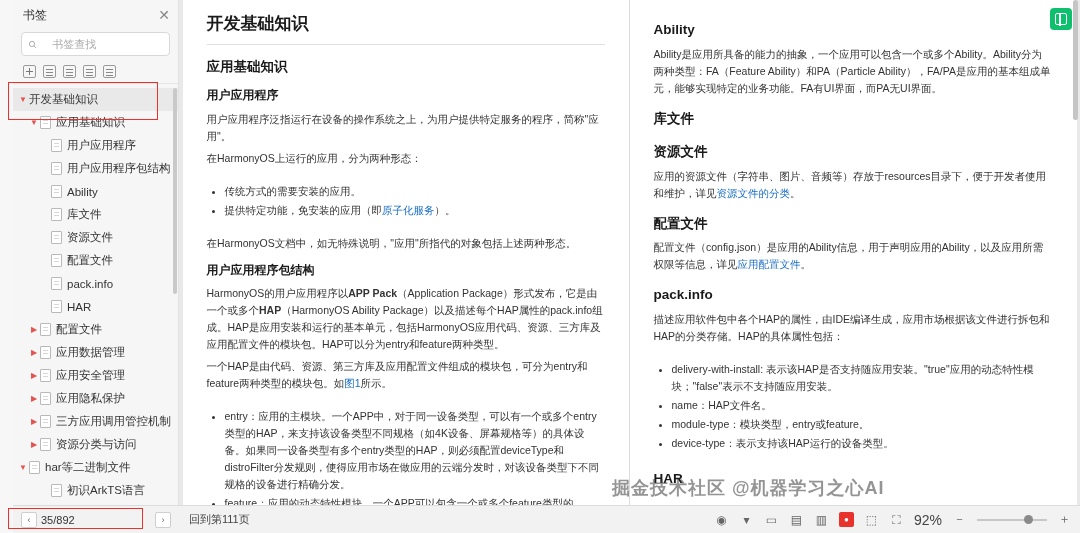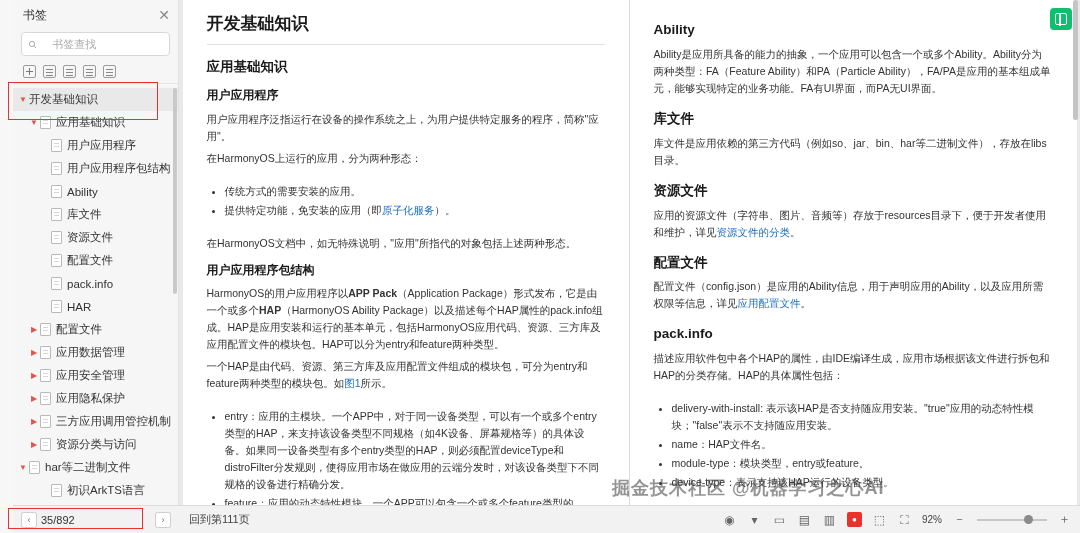--- a/index.html
+++ b/index.html
@@ -283,21 +283,21 @@
     position: relative;
   }
   .zoomslider::after {
     content: "";
     position: absolute;
     right: 14px; top: -4px;
     width: 9px; height: 9px;
     border-radius: 50%;
     background: #8a8a8a;
   }
-  .zoomval { font-size: 10px; color: #444; }
+  .zoomval { font-size: 14px; color: #444; }
 
   
   .watermark {
     position: absolute;
     left: 612px;
     bottom: 33px;
     font-size: 18px;
     font-weight: bold;
     color: rgba(60,60,60,0.55);
     letter-spacing: 1px;
@@ -479,21 +479,20 @@
           <li>entry：应用的主模块。一个APP中，对于同一设备类型，可以有一个或多个entry类型的HAP，来支持该设备类型不同规格（如4K设备、屏幕规格等）的具体设备。如果同一设备类型有多个entry类型的HAP，则必须配置deviceType和distroFilter分发规则，使得应用市场在做应用的云端分发时，对该设备类型下不同规格的设备进行精确分发。</li>
           <li>feature：应用的动态特性模块。一个APP可以包含一个或多个feature类型的HAP，也可以不含。只有包含Ability的HAP才能够独立运行。</li>
         </ul>
 
       </div>
 
       <div class="page right">
         <div class="h2">Ability</div>
         <p>Ability是应用所具备的能力的抽象，一个应用可以包含一个或多个Ability。Ability分为两种类型：FA（Feature Ability）和PA（Particle Ability），FA/PA是应用的基本组成单元，能够实现特定的业务功能。FA有UI界面，而PA无UI界面。</p>
         <div class="h2">库文件</div>
-        <p>库文件是应用依赖的第三方代码（例如so、jar、bin、har等二进制文件），存放在libs目录。</p>
         <div class="h2">资源文件</div>
         <p>
           <span>应用的资源文件（字符串、图片、音频等）存放于resources目录下，便于开发者使用和维护，详见</span><a class="lnk" href="#">资源文件的分类</a><span>。</span>
         </p>
         <div class="h2">配置文件</div>
         <p>
           <span>配置文件（config.json）是应用的Ability信息，用于声明应用的Ability，以及应用所需权限等信息，详见</span><a class="lnk" href="#">应用配置文件</a><span>。</span>
         </p>
         <div class="h2">pack.info</div>
         <p>描述应用软件包中各个HAP的属性，由IDE编译生成，应用市场根据该文件进行拆包和HAP的分类存储。HAP的具体属性包括：</p>

